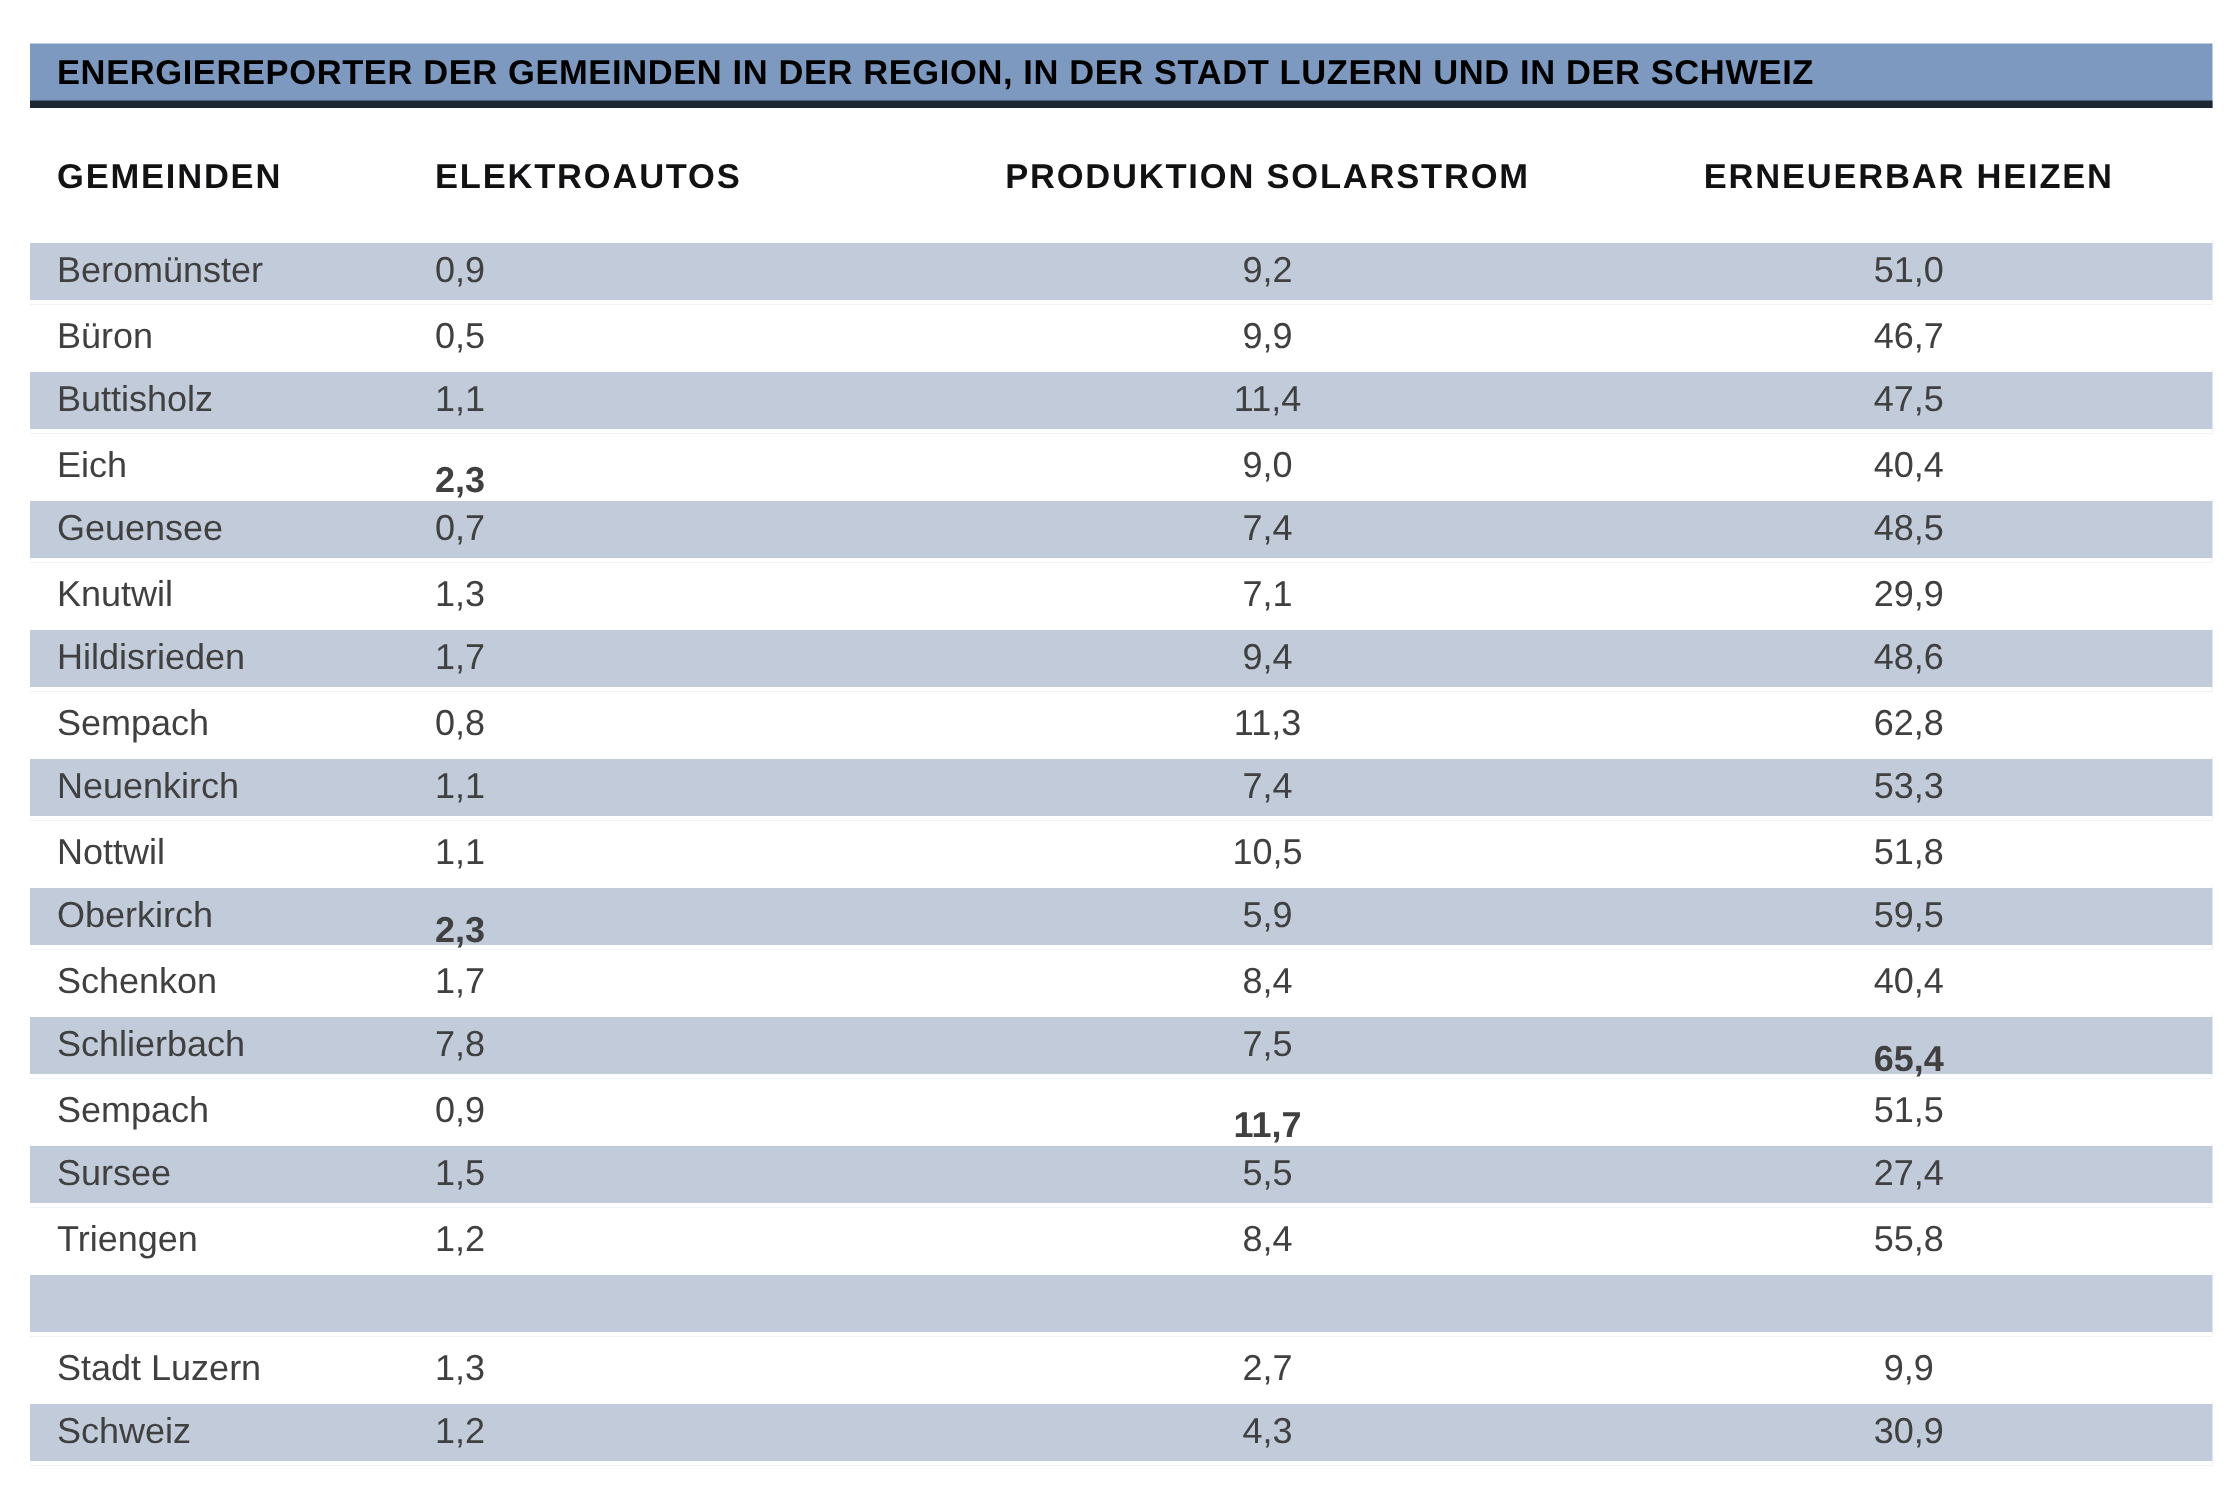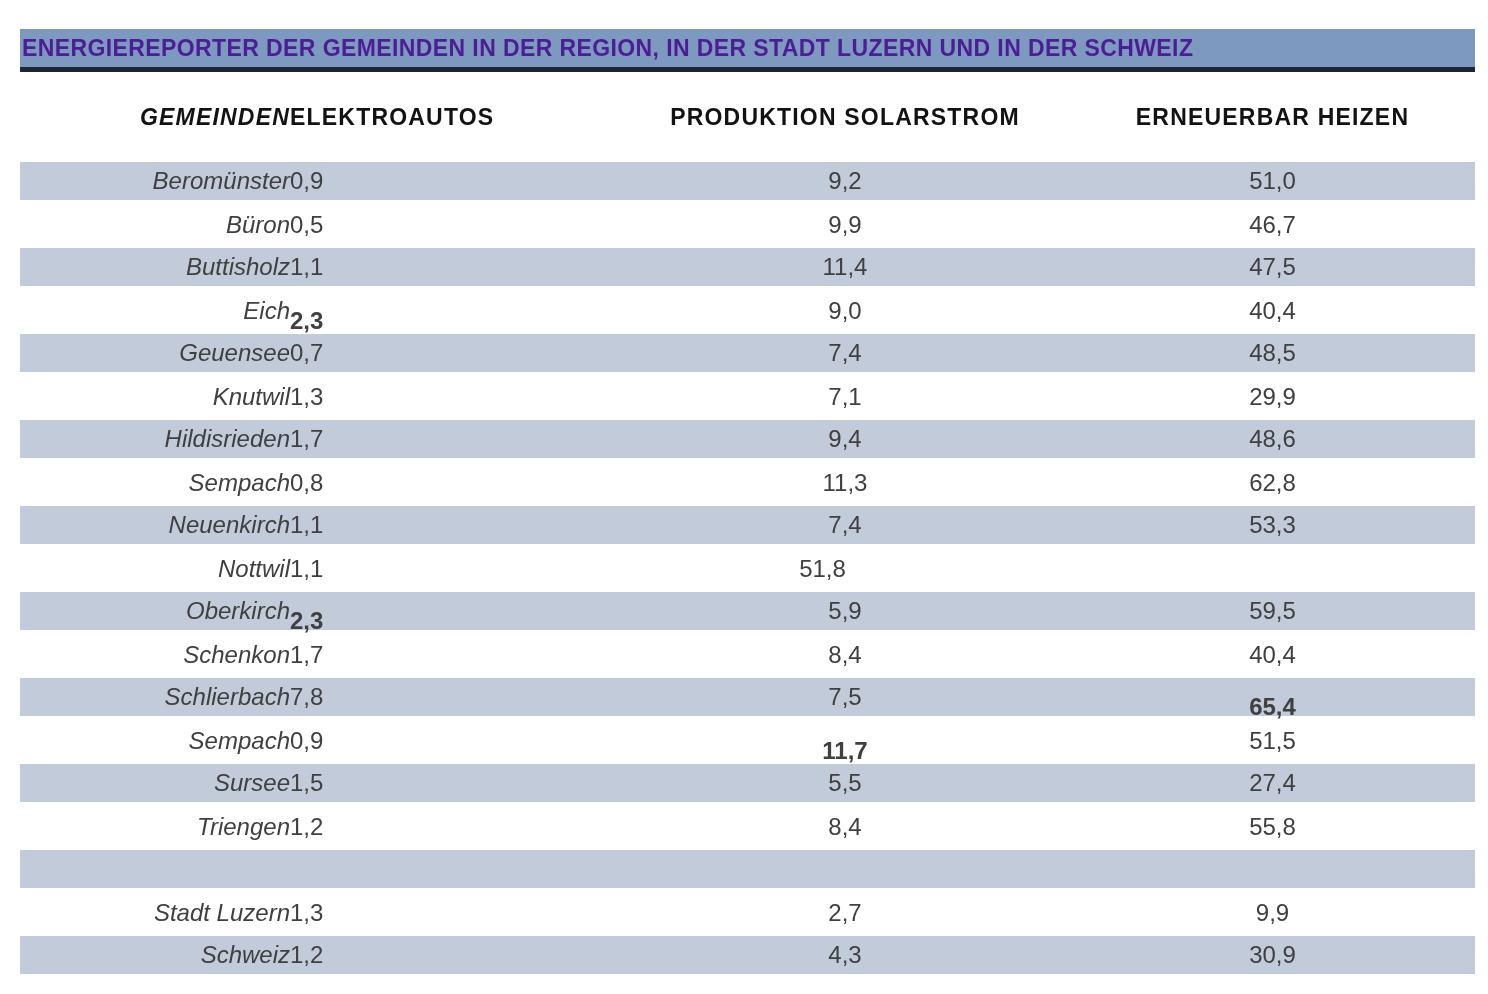--- a/index.html
+++ b/index.html
@@ -20,22 +20,22 @@
   .title-bar {
     height: 38px;
     background: #7e99c0;
     border-bottom: 5px solid #1d2733;
     display: flex;
     align-items: center;
   }
   .title-text {
     font-size: 23px;
     font-weight: bold;
-    color: #4c1d95;
-    padding-left: 2px;
+    color: #000000;
+    padding-left: 18px;
     letter-spacing: 0.4px;
     white-space: nowrap;
   }
   .header-row {
     display: flex;
     margin-top: 22px;
     height: 46px;
     align-items: center;
     font-size: 23px;
     font-weight: bold;
@@ -49,21 +49,21 @@
     align-items: center;
     font-size: 24px;
     color: #404040;
     box-sizing: border-box;
   }
   .row.shaded {
     background: #c2cbd9;
     border-top: 2px solid #ffffff;
     border-bottom: 3px solid #ffffff;
   }
-  .c1 { width: 270px; padding-left: 18px; box-sizing: border-box; text-align: right; font-style: italic; }
+  .c1 { width: 270px; padding-left: 18px; box-sizing: border-box; text-align: left; }
   .c2 { width: 330px; }
   .c3 { width: 450px; text-align: center; }
   .c4 { width: 405px; text-align: center; }
   .bold { font-weight: bold; margin-top: 20px; }
 </style>
 </head>
 <body>
 
 <div class="table-wrap">
 
@@ -129,20 +129,21 @@
   </div>
       <div class="row shaded">
     <div class="c1">Neuenkirch</div>
     <div class="c2">1,1</div>
     <div class="c3">7,4</div>
     <div class="c4">53,3</div>
   </div>
       <div class="row">
     <div class="c1">Nottwil</div>
     <div class="c2">1,1</div>
+    <div class="c3">10,5</div>
     <div class="c4">51,8</div>
   </div>
       <div class="row shaded">
     <div class="c1">Oberkirch</div>
     <div class="c2 bold">2,3</div>
     <div class="c3">5,9</div>
     <div class="c4">59,5</div>
   </div>
       <div class="row">
     <div class="c1">Schenkon</div>

